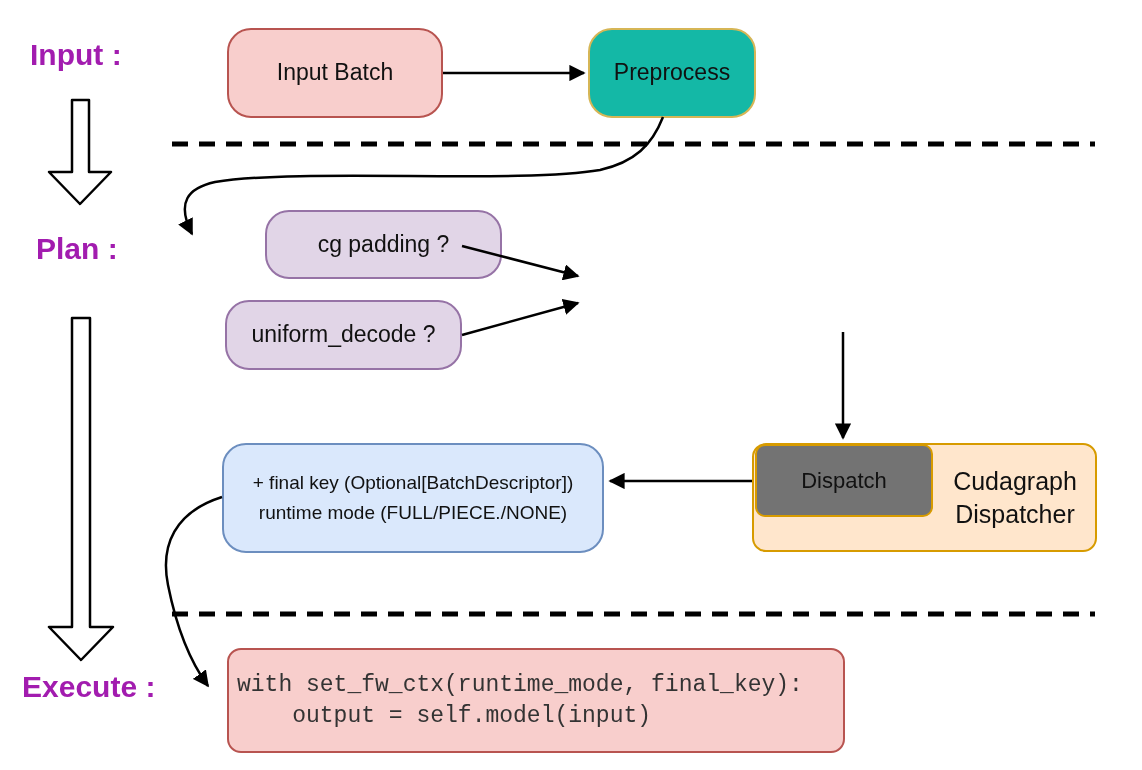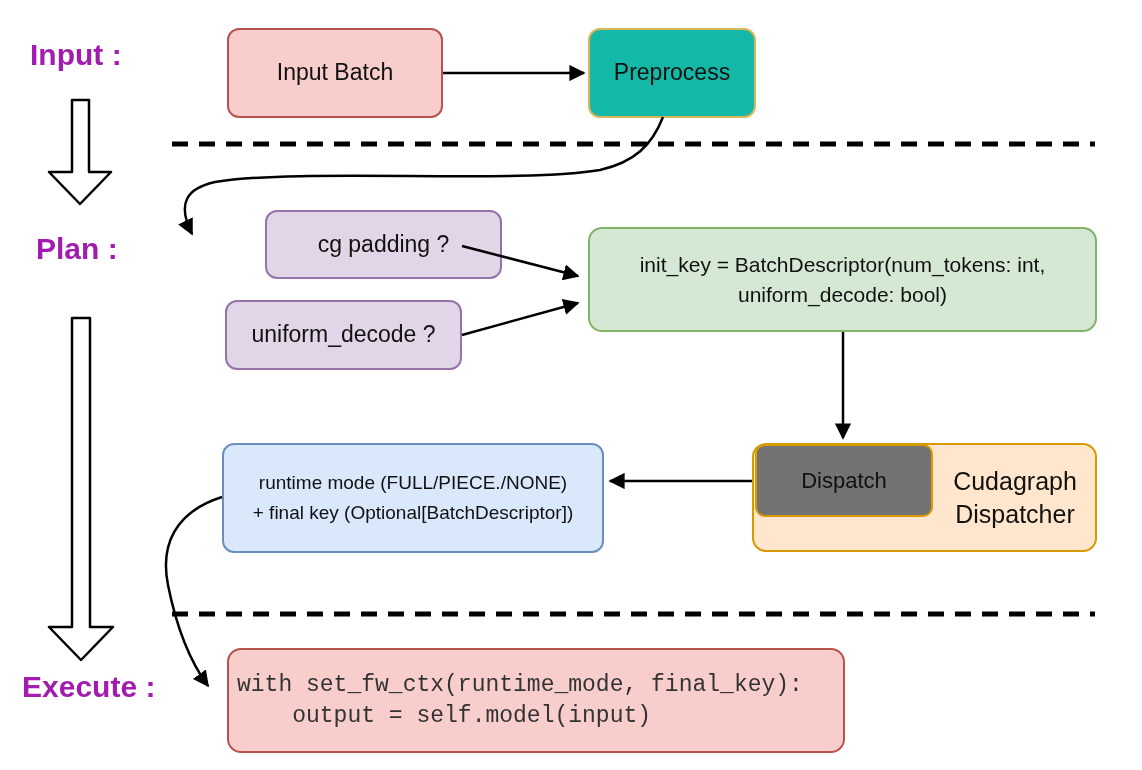--- a/index.html
+++ b/index.html
@@ -2,21 +2,21 @@
 <html><head>
 <meta charset="utf-8">
 <style>
   html,body{margin:0;padding:0;background:#ffffff;}
   #canvas{
     position:relative;width:1142px;height:770px;background:#ffffff;overflow:hidden;
     font-family:"Liberation Sans",sans-serif;color:#111;
   }
   .stage-label{position:absolute;font-weight:bold;font-size:30px;color:#a21caf;white-space:nowrap;}
   .node{
-    position:absolute;box-sizing:border-box;border:2px solid;border-radius:12px;
+    position:absolute;box-sizing:border-box;border:2px solid;border-radius:24px;
     display:flex;flex-direction:column;align-items:center;justify-content:center;
     text-align:center;line-height:1.35;
   }
   .node span{display:block;white-space:nowrap;}
   .n-input-batch{left:227px;top:28px;width:216px;height:90px;background:#f8cecc;border-color:#b85450;font-size:23px;}
   .n-preprocess{left:588px;top:28px;width:168px;height:90px;background:#14b8a6;border-color:#d6b656;font-size:23px;}
   .n-cg-padding{left:225px;top:210px;width:237px;height:69px;background:#e1d5e7;border-color:#9673a6;font-size:23px;margin-left:40px;}
   .n-uniform-decode{left:225px;top:300px;width:237px;height:70px;background:#e1d5e7;border-color:#9673a6;font-size:23px;}
   .n-init-key{left:588px;top:227px;width:509px;height:105px;background:#d5e8d4;border-color:#82b366;font-size:21px;border-radius:14px;line-height:30px;}
   .n-runtime{left:222px;top:443px;width:382px;height:110px;background:#dae8fc;border-color:#6c8ebf;font-size:19px;line-height:30px;}
@@ -53,28 +53,24 @@
   </div>
 
   <div class="node n-cg-padding">
     <span>cg padding ?</span>
   </div>
 
   <div class="node n-uniform-decode">
     <span>uniform_decode ?</span>
   </div>
 
-  <div class="node n-init-key">
-    <span>init_key = BatchDescriptor(num_tokens: int,</span>
-    <span>uniform_decode: bool)</span>
-  </div>
 
   <div class="node n-runtime">
+    <span>+ final key (Optional[BatchDescriptor])</span>
     <span>runtime mode (FULL/PIECE./NONE)</span>
-    <span>+ final key (Optional[BatchDescriptor])</span>
   </div>
 
   <div class="node n-cudagraph"></div>
   <div class="node n-dispatch">
     <span>Dispatch</span>
   </div>
   <div class="cudagraph-label">
     <span>Cudagraph</span>
     <span>Dispatcher</span>
   </div>

